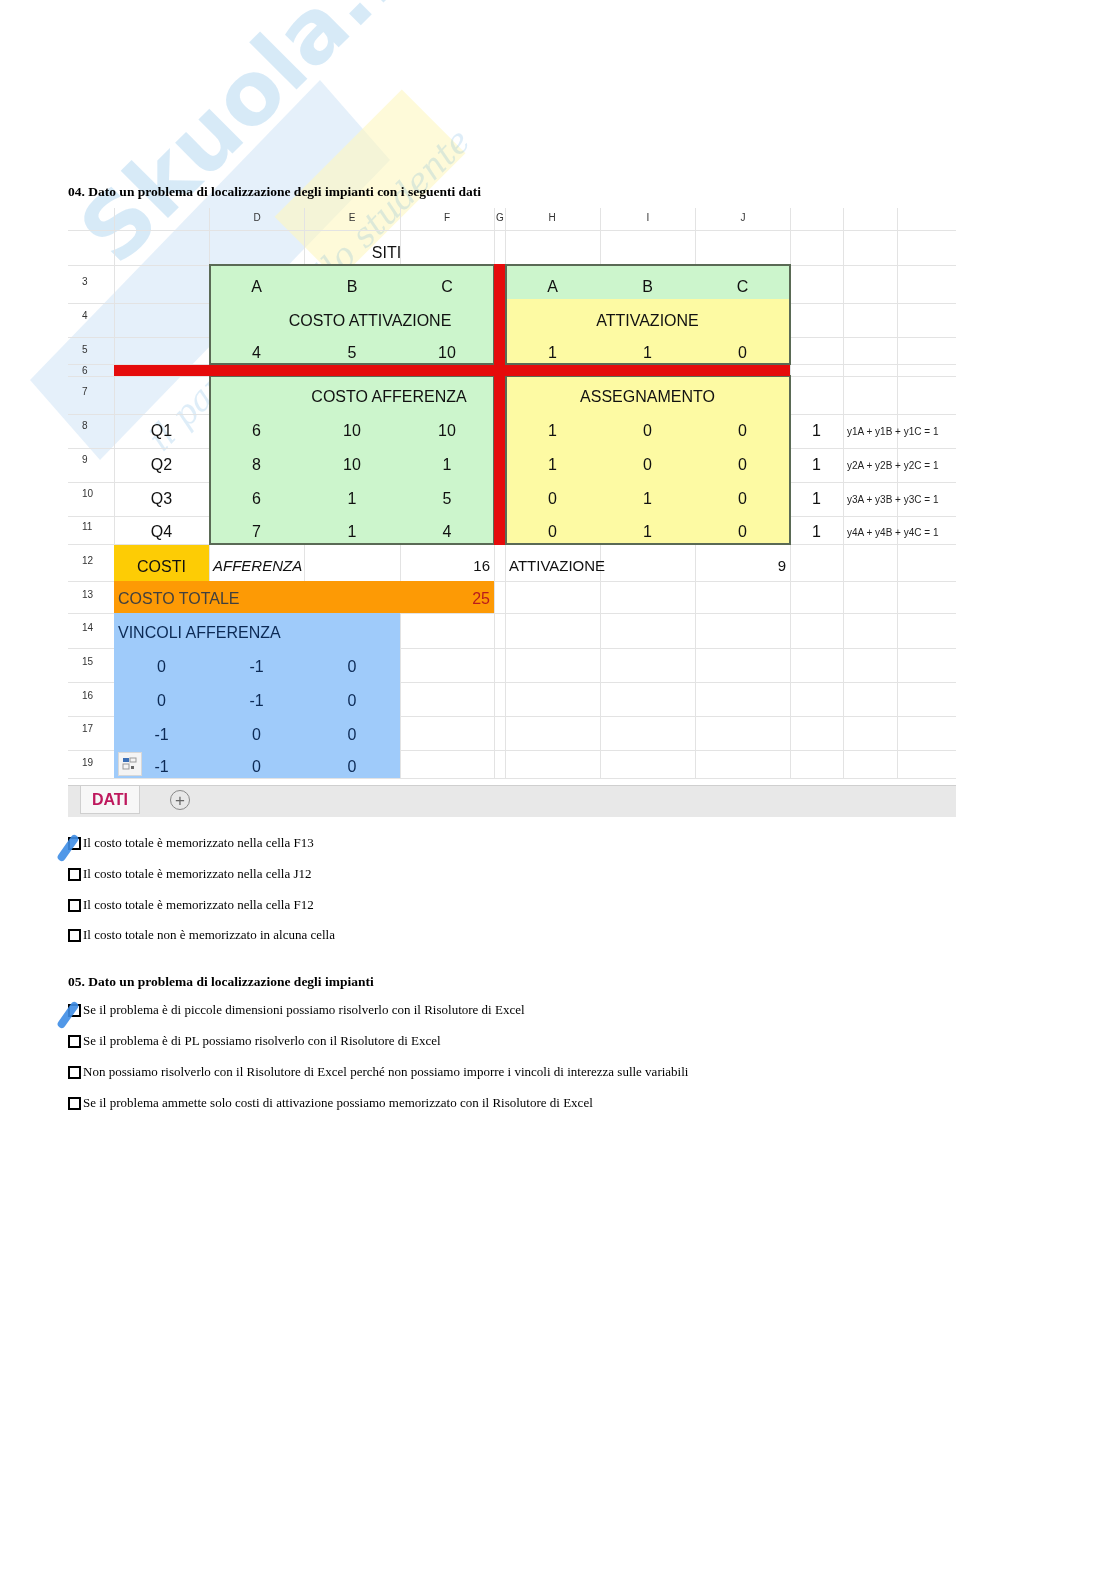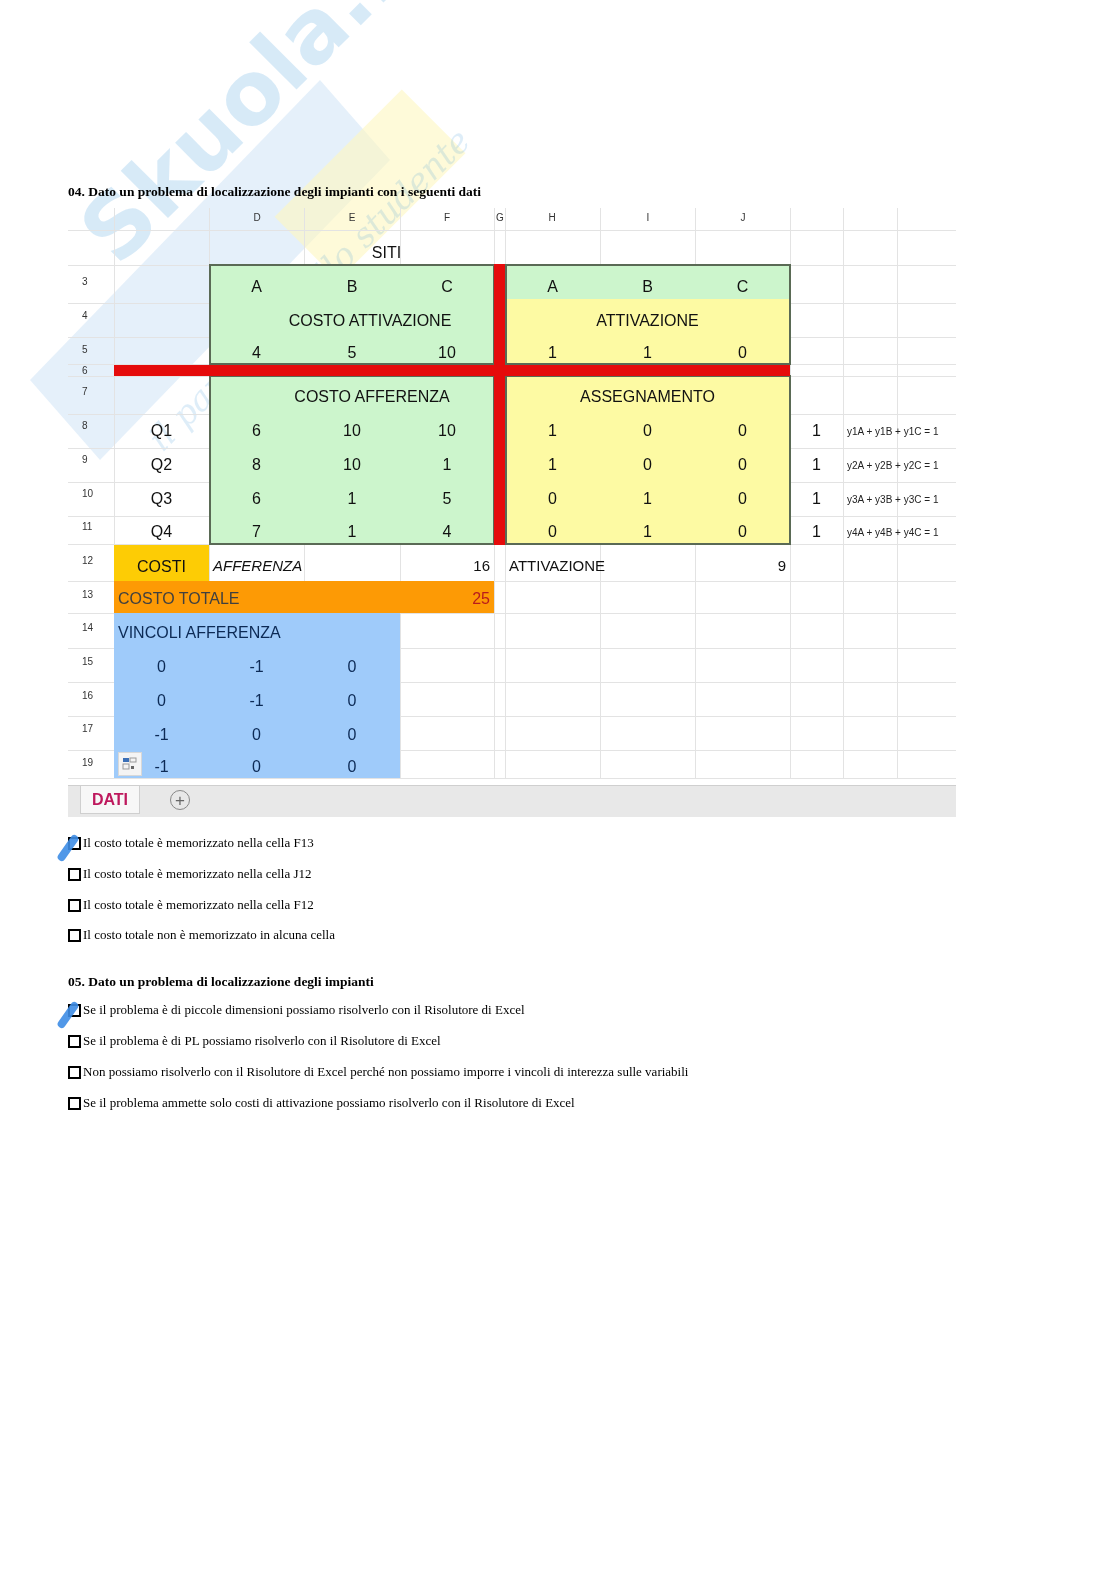--- a/index.html
+++ b/index.html
@@ -119,21 +119,21 @@
   <div class="cell" style="left:437px;top:62px;width:95px;height:34px;">A</div>
   <div class="cell" style="left:532px;top:62px;width:95px;height:34px;">B</div>
   <div class="cell" style="left:627px;top:62px;width:95px;height:34px;">C</div>
   <div class="cell" style="left:437px;top:96px;width:285px;height:34px;">ATTIVAZIONE</div>
   <div class="cell" style="left:437px;top:132px;width:95px;height:26px;">1</div>
   <div class="cell" style="left:532px;top:132px;width:95px;height:26px;">1</div>
   <div class="cell" style="left:627px;top:132px;width:95px;height:26px;">0</div>
   <div class="boxborder" style="left:437px;top:56px;width:286px;height:101px;"></div>
 
   <div class="green abs" style="left:141px;top:168px;width:285px;height:168px;"></div>
-  <div class="cell" style="left:141px;top:172px;width:326px;height:34px;">COSTO AFFERENZA</div>
+  <div class="cell" style="left:141px;top:172px;width:326px;height:34px;padding-left:17px;">COSTO AFFERENZA</div>
 
   <div class="yellow abs" style="left:437px;top:168px;width:285px;height:168px;"></div>
   <div class="cell" style="left:437px;top:172px;width:285px;height:34px;">ASSEGNAMENTO</div>
 
   <div class="cell" style="left:46px;top:206px;width:95px;height:34px;">Q1</div>
   <div class="cell" style="left:46px;top:240px;width:95px;height:34px;">Q2</div>
   <div class="cell" style="left:46px;top:274px;width:95px;height:34px;">Q3</div>
   <div class="cell" style="left:46px;top:308px;width:95px;height:32px;">Q4</div>
 
   <div class="cell" style="left:141px;top:206px;width:95px;height:34px;">6</div>
@@ -247,14 +247,14 @@
 <div class="option" style="top:1033px;">
   <span class="cbox"></span>
   <span>Se il problema è di PL possiamo risolverlo con il Risolutore di Excel</span>
 </div>
 <div class="option" style="top:1064px;">
   <span class="cbox"></span>
   <span>Non possiamo risolverlo con il Risolutore di Excel perché non possiamo imporre i vincoli di interezza sulle variabili</span>
 </div>
 <div class="option" style="top:1095px;">
   <span class="cbox"></span>
-  <span>Se il problema ammette solo costi di attivazione possiamo risolverlo con il Risolutore di Excel</span>
+  <span>Se il problema ammette solo costi di attivazione possiamo memorizzato con il Risolutore di Excel</span>
 </div>
 
 </body></html>

